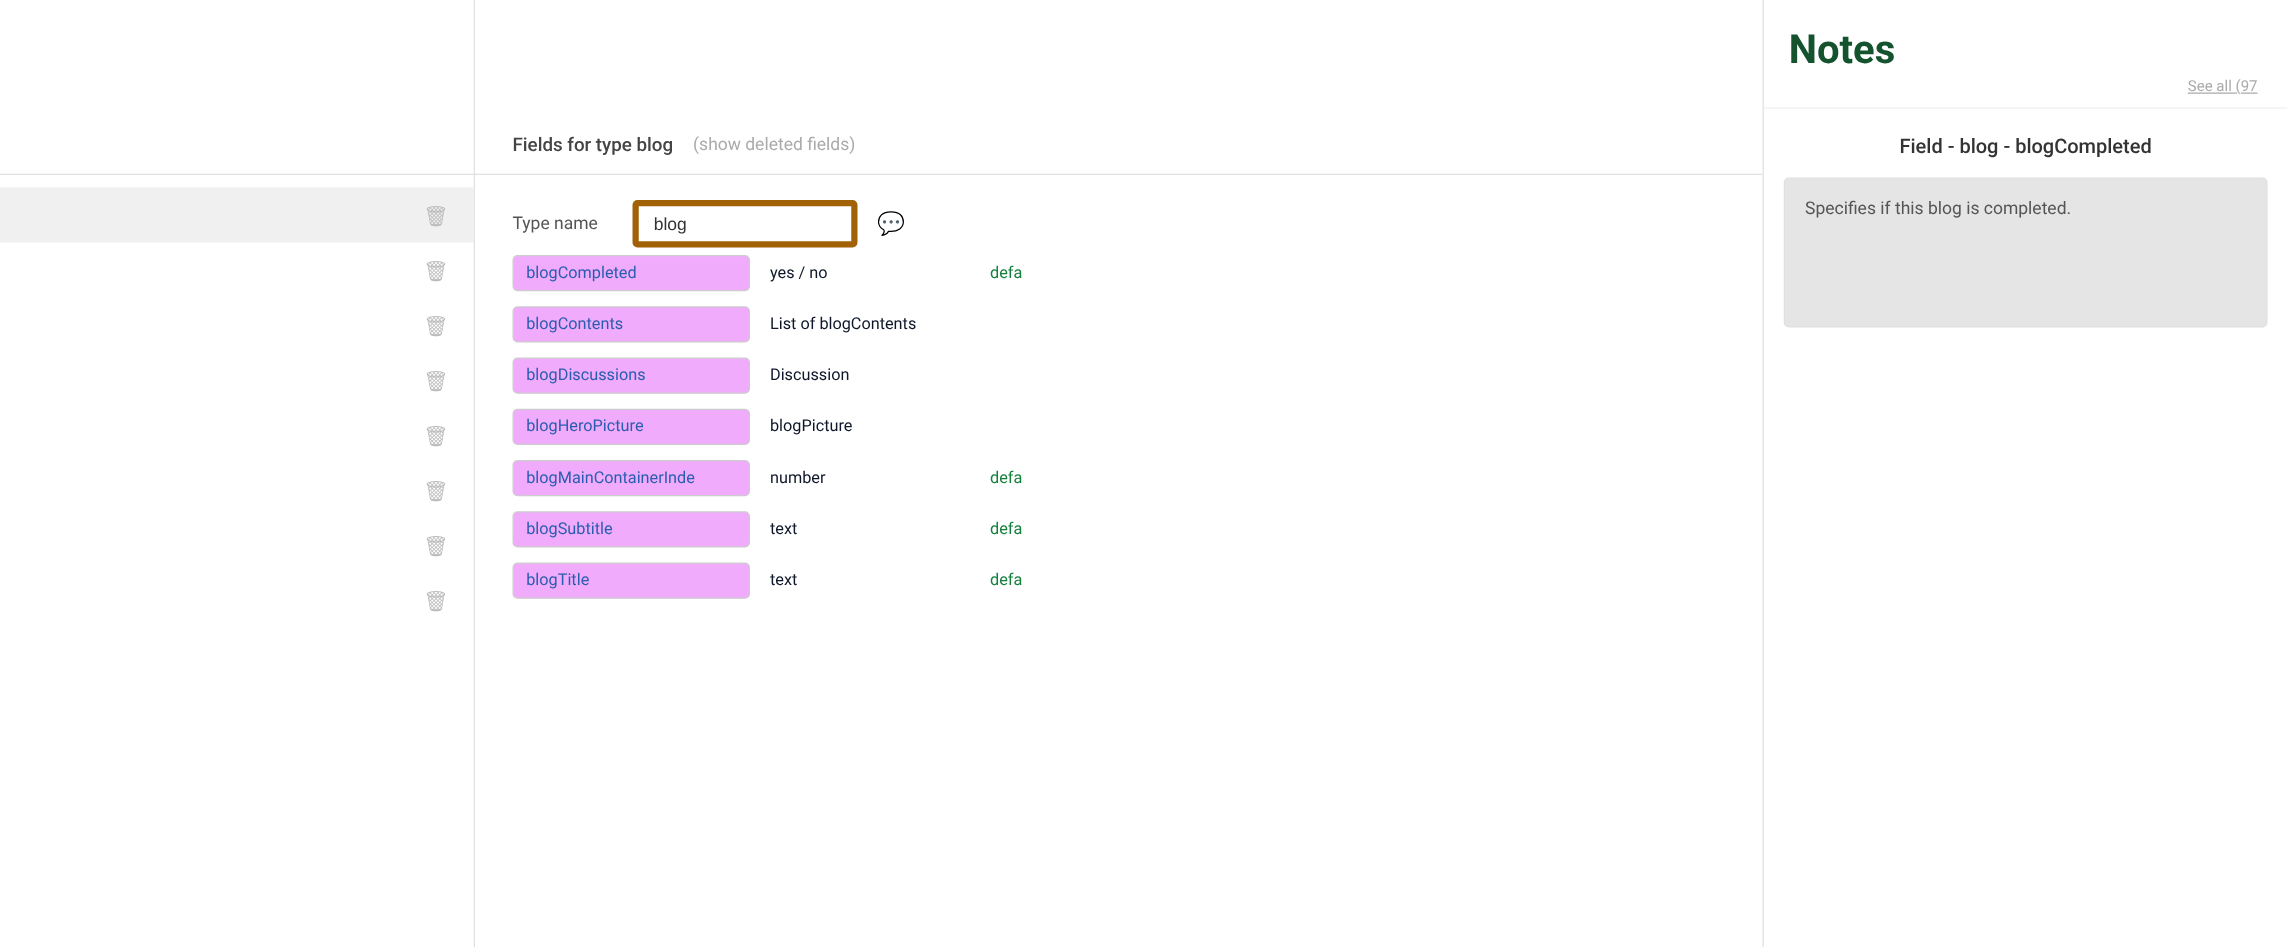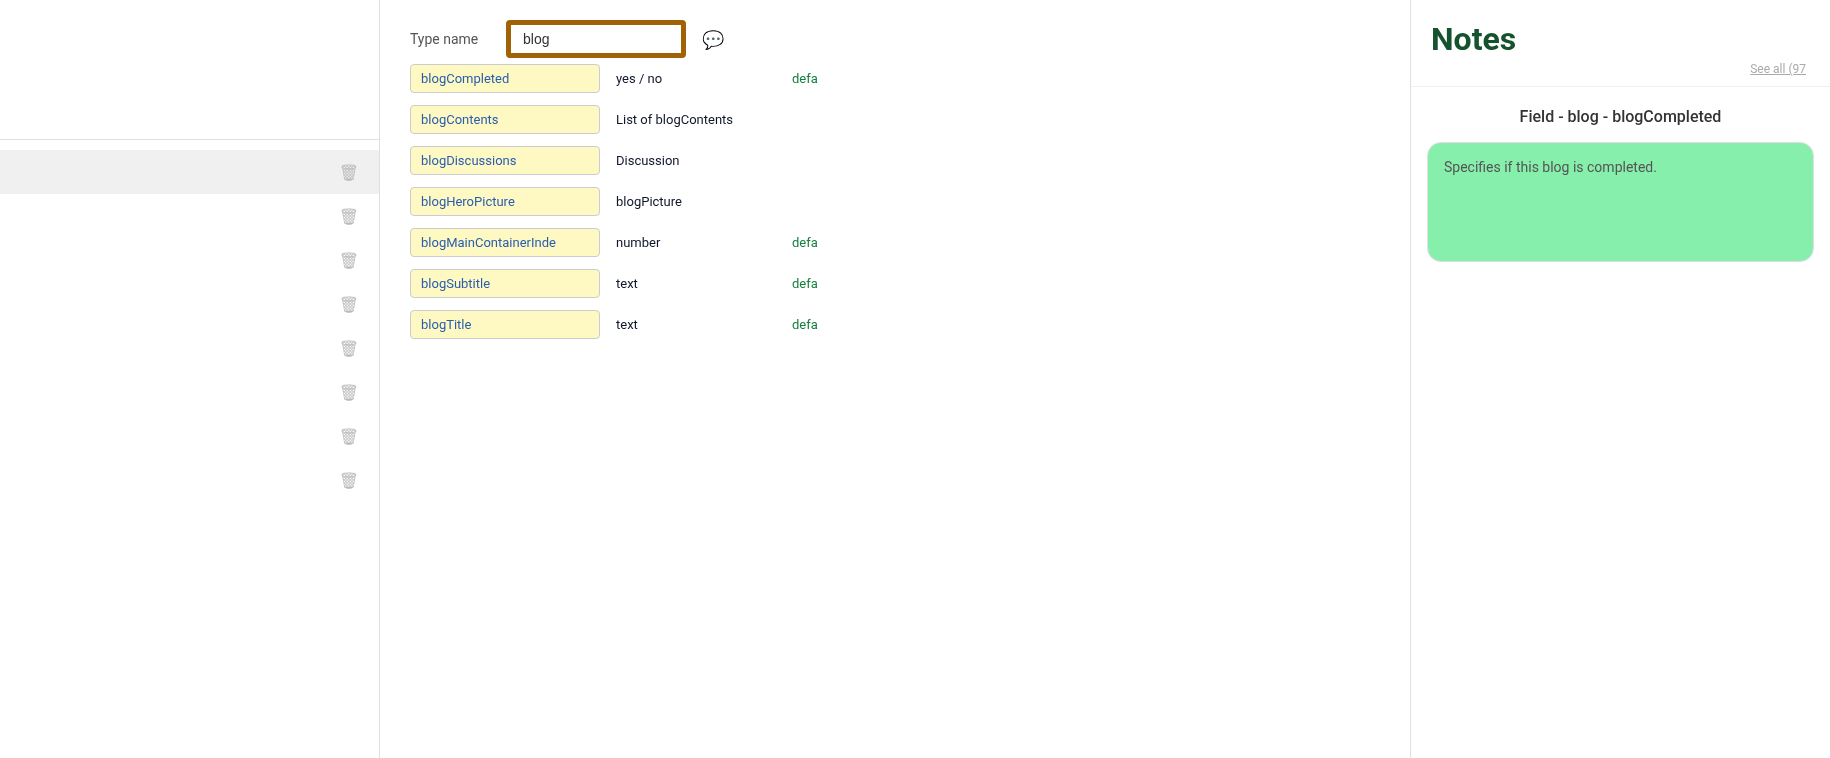--- a/index.html
+++ b/index.html
@@ -134,21 +134,21 @@
       border: 1px solid #ccc;
       border-radius: 4px;
       padding: 6px 10px;
       font-size: 13px;
       color: #2a5db0;
       min-width: 190px;
       max-width: 190px;
       overflow: hidden;
       text-overflow: ellipsis;
       white-space: nowrap;
-      background: #fef9c3;
+      background: #f0abfc;
     }
     .field-type {
       font-size: 13px;
       color: #0f172a;
       min-width: 160px;
     }
     .field-default {
       font-size: 13px;
       color: #15803d;
     }
@@ -185,24 +185,24 @@
       font-size: 16px;
       font-weight: 500;
       color: #333;
       text-align: center;
       padding: 20px 20px 16px;
     }
 
     .notes-content-box {
       margin: 0 16px;
       border: 1px solid #e0e0e0;
-      border-radius: 14px;
+      border-radius: 4px;
       padding: 14px 16px;
       min-height: 120px;
-      background: #86efac;
+      background: #e5e5e5;
     }
     .notes-description {
       font-size: 14px;
       color: #555;
       line-height: 1.5;
     }
 
     
     ::-webkit-scrollbar { width: 6px; }
     ::-webkit-scrollbar-track { background: #f8f8f8; }
@@ -240,20 +240,26 @@
           <span class="trash-icon">🗑</span>
         </div>
         <div class="sidebar-row">
           <span class="trash-icon">🗑</span>
         </div>
       </div>
     </div>
   </div>
 
   <div class="main-area">
+    <div class="main-top-bar">
+      <div class="fields-header">
+        <span class="fields-title">Fields for type blog</span>
+        <a class="show-deleted-link">(show deleted fields)</a>
+      </div>
+    </div>
 
     <div class="fields-body">
 
       <div class="type-name-row">
         <span class="type-name-label">Type name</span>
         <input class="type-name-input" type="text" value="blog" style="">
         <span class="comment-icon">💬</span>
       </div>
 
       <div class="fields-list">

